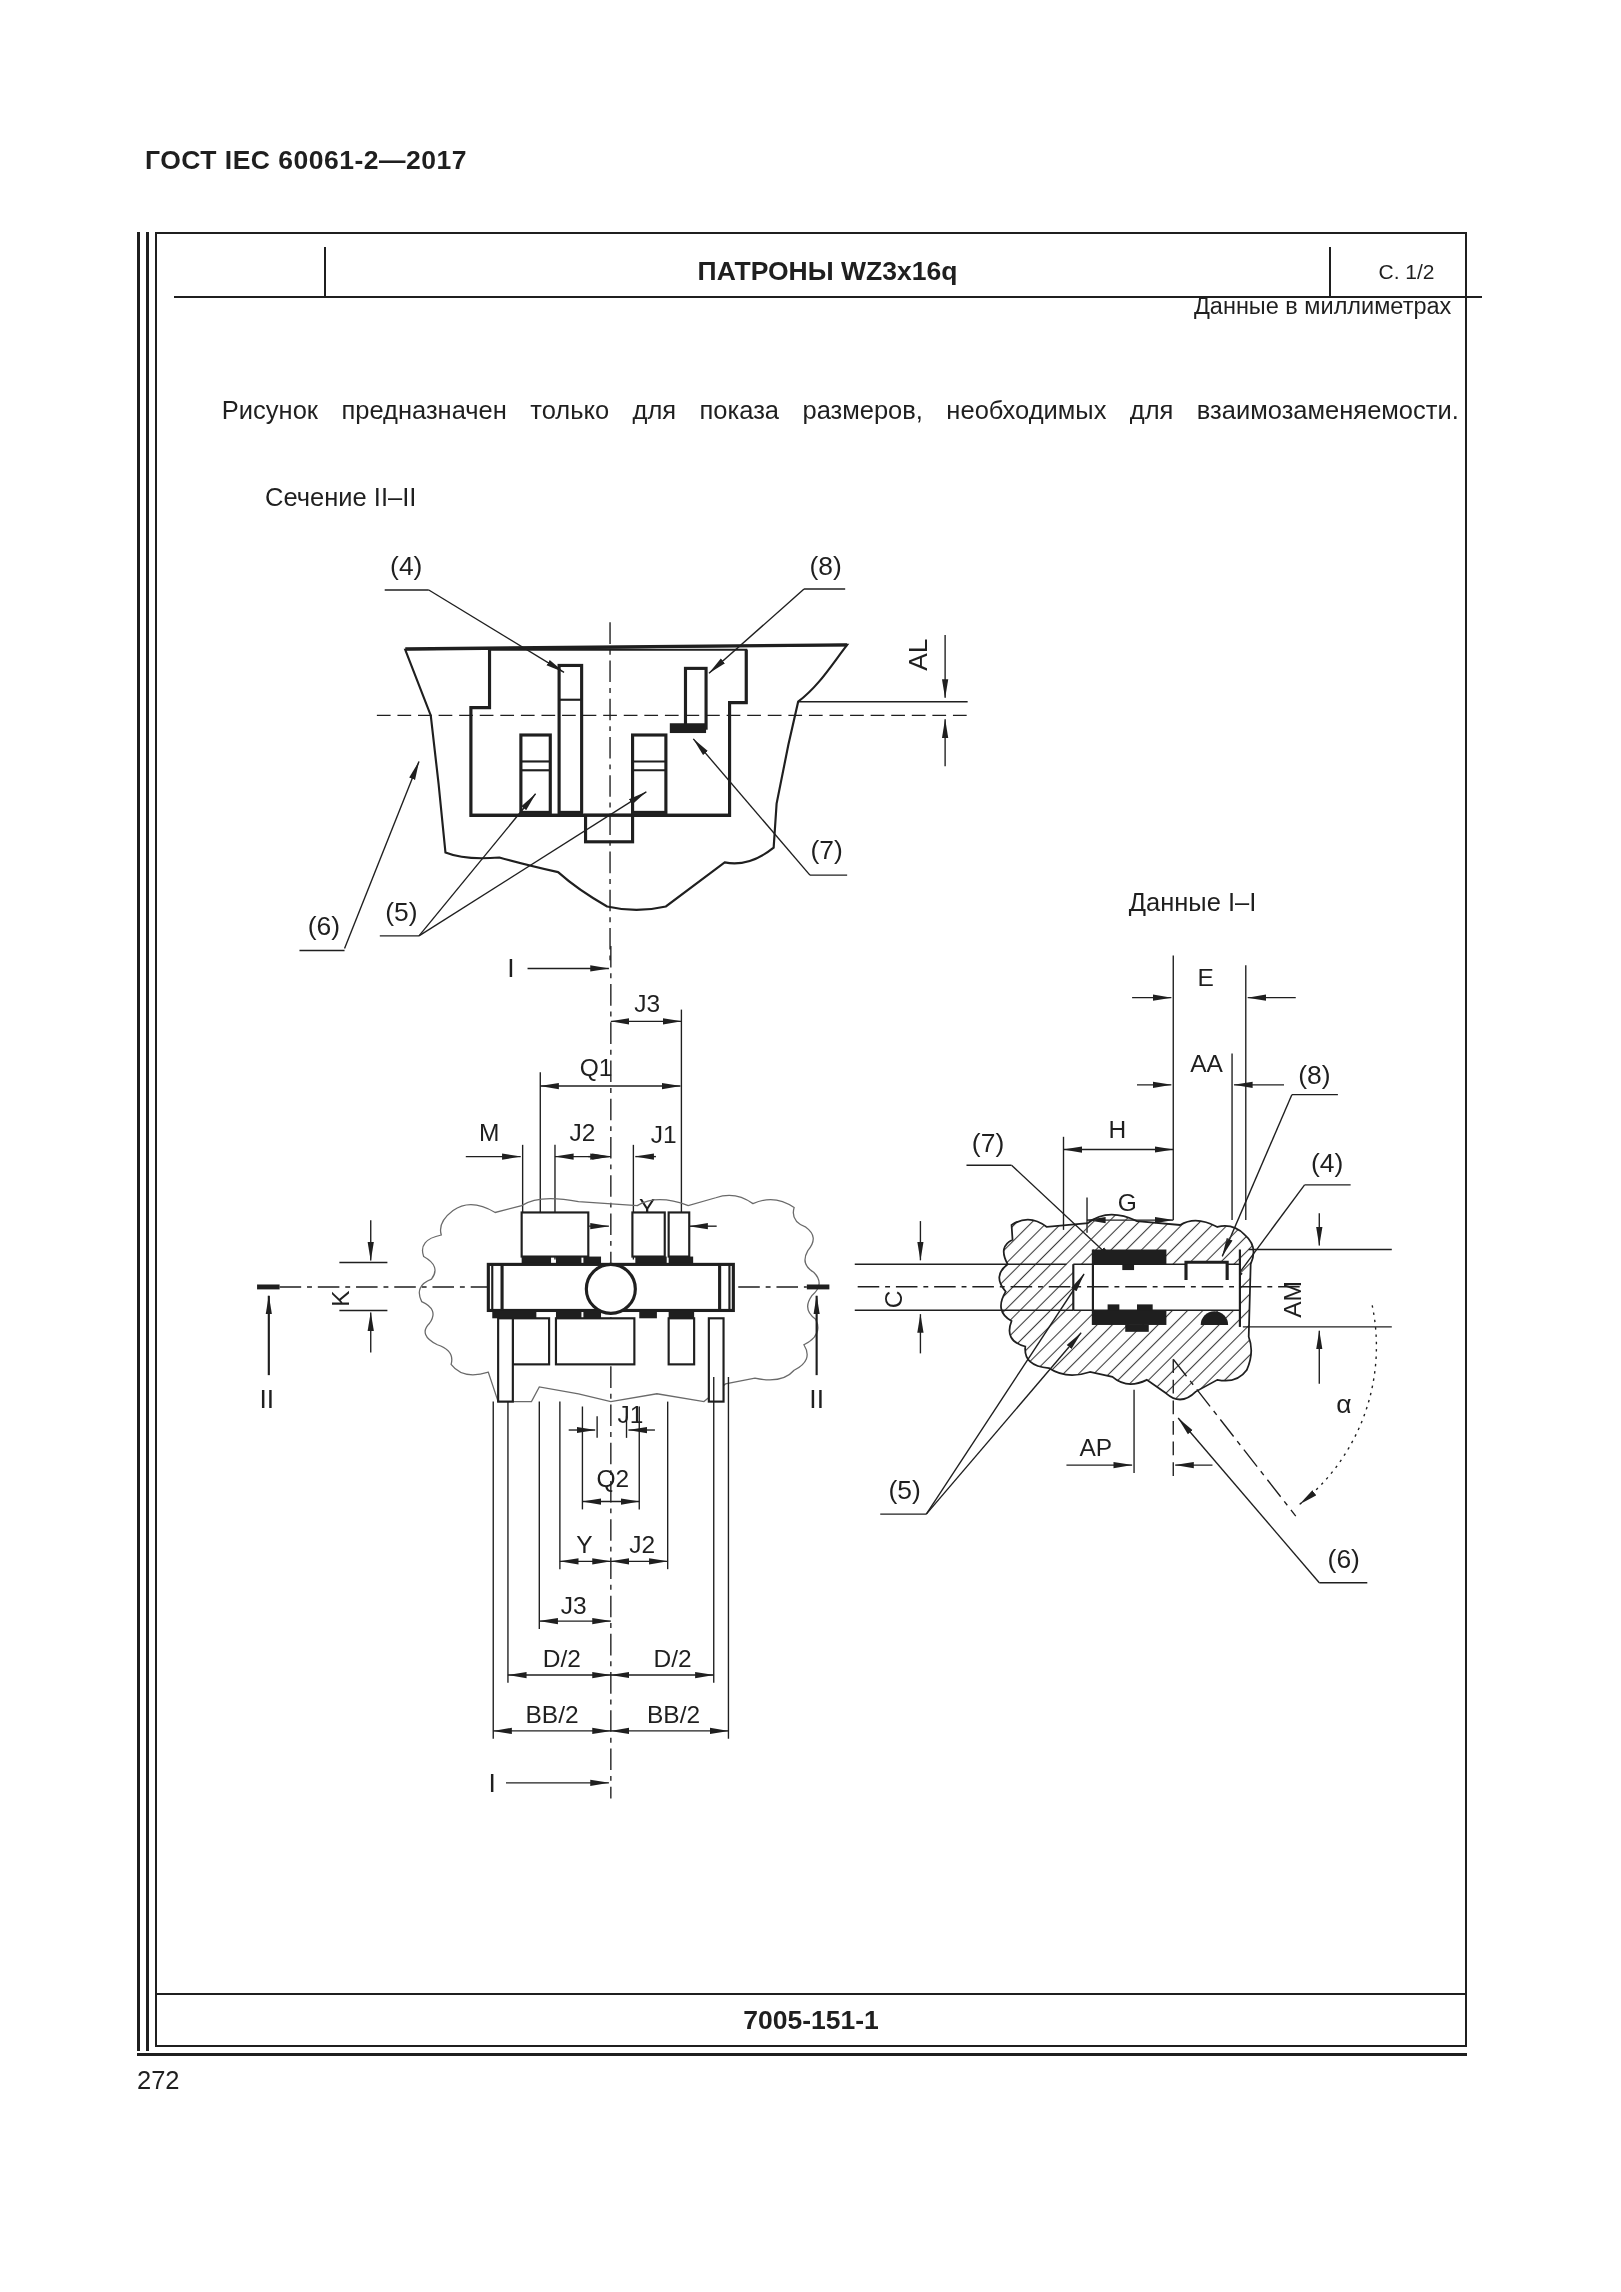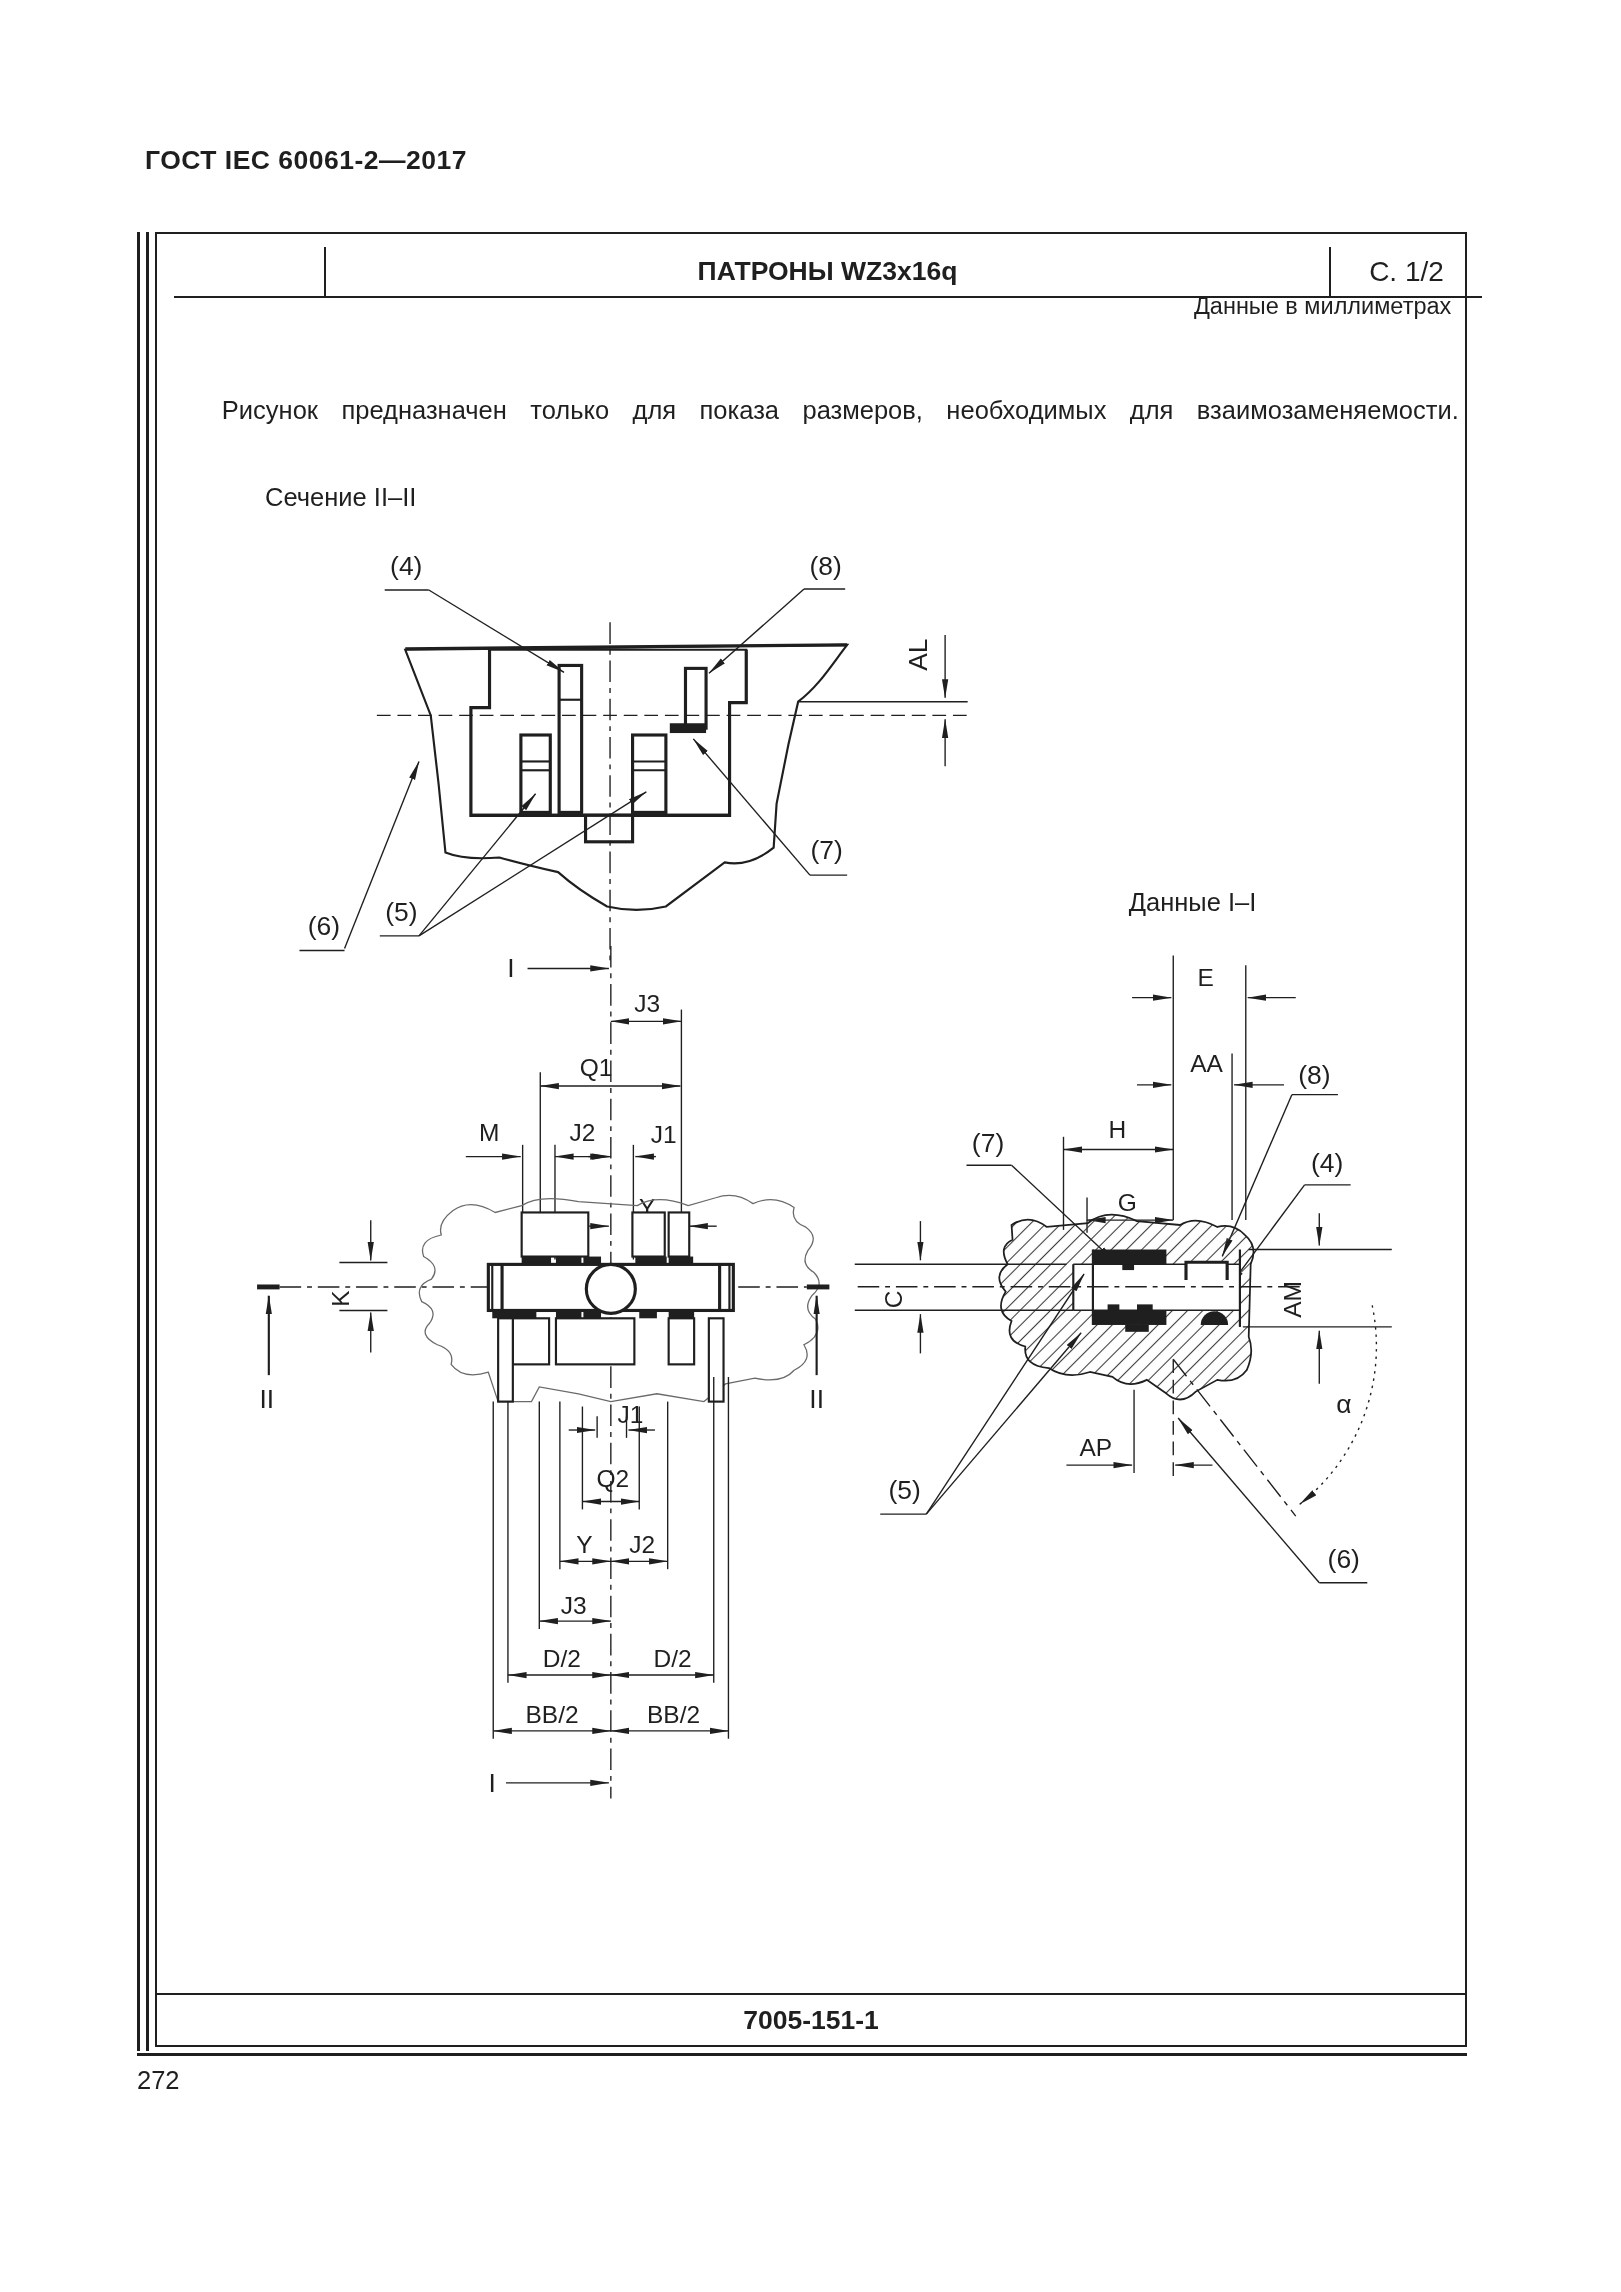--- a/index.html
+++ b/index.html
@@ -5,21 +5,21 @@
   html,body{margin:0;padding:0;background:#e8e8e8;}
   .page{position:relative;width:1621px;height:2293px;background:#ffffff;
         font-family:"Liberation Sans",sans-serif;color:#1f1f1f;overflow:hidden;}
   .hdr{position:absolute;left:145px;top:145px;font-size:26.5px;font-weight:bold;letter-spacing:0.5px;}
   .vrule{position:absolute;top:232px;height:1819px;width:2.9px;background:#1f1f1f;}
   .frame{position:absolute;left:155px;top:232px;width:1312px;height:1815px;border:2.5px solid #1f1f1f;box-sizing:border-box;}
   .botline{position:absolute;left:137px;top:2053px;width:1330px;height:2.9px;background:#1f1f1f;}
   .headrow{position:absolute;left:17px;top:0;width:100%;height:51px;border-bottom:2.5px solid #1f1f1f;box-sizing:border-box;display:flex;margin-top:13px;}
   .cell-l{width:152px;border-right:2.5px solid #1f1f1f;box-sizing:border-box;}
   .cell-c{flex:1;display:flex;align-items:center;justify-content:center;font-weight:bold;font-size:26.5px;}
-  .cell-r{width:153px;border-left:2.5px solid #1f1f1f;box-sizing:border-box;display:flex;align-items:center;justify-content:center;font-size:28px;}
+  .cell-r{width:153px;border-left:2.5px solid #1f1f1f;box-sizing:border-box;display:flex;align-items:center;justify-content:center;font-size:21px;}
   .units{position:absolute;right:13.7px;top:59px;font-size:23.5px;}
   .note{position:absolute;left:11.8px;top:118px;width:1290px;font-size:25.5px;line-height:36px;}
   .note .l1{text-align:justify;text-align-last:justify;text-indent:53px;margin-top:40px;}
   .note .l2{text-align:left;}
   .cap{position:absolute;font-size:25.5px;}
   .footrow{position:absolute;left:0;bottom:0;width:100%;height:52px;border-top:2.9px solid #1f1f1f;box-sizing:border-box;
            display:flex;align-items:center;justify-content:center;font-weight:bold;font-size:26.5px;margin-top:24px;}
   .pageno{position:absolute;left:137px;top:2066px;font-size:25.5px;}
   svg{position:absolute;overflow:visible;}
   svg text{font-family:"Liberation Sans",sans-serif;font-size:25px;fill:#1f1f1f;}

